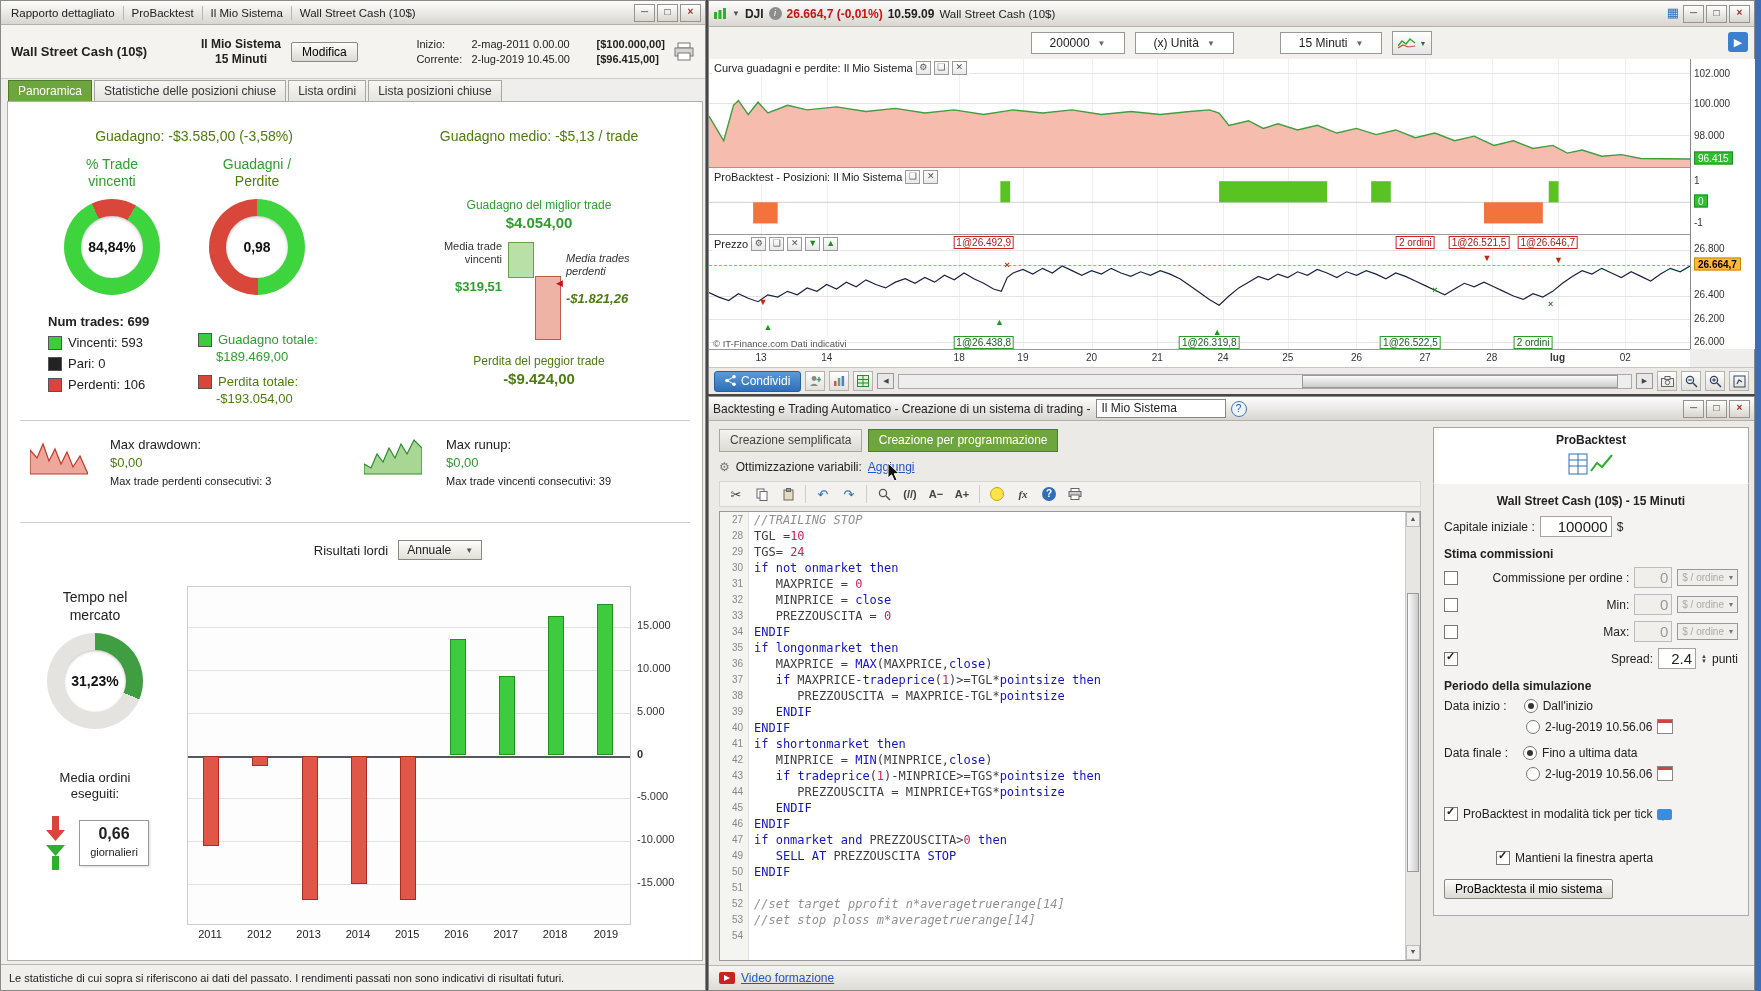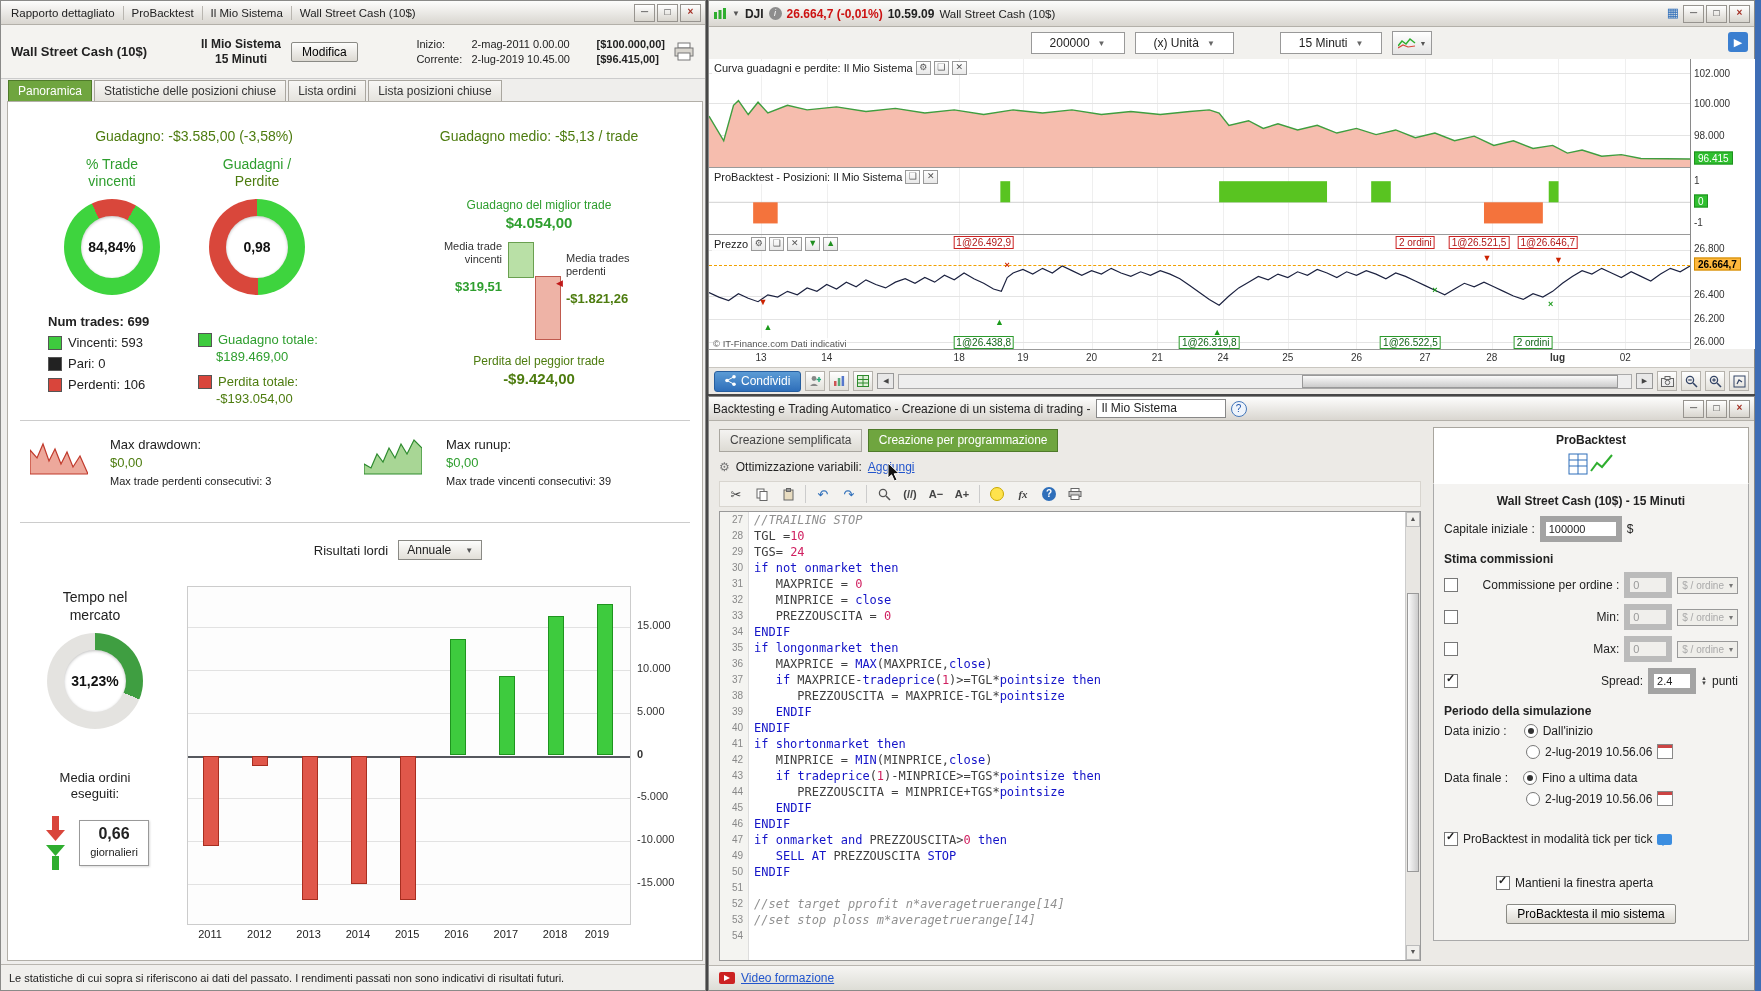--- a/index.html
+++ b/index.html
@@ -47,21 +47,21 @@
   .lg-row{display:flex;align-items:center;gap:6px;margin-top:6px;}
   .sw{width:12px;height:12px;border:1px solid #555;flex:none;}
   .totals{left:190px;top:230px;font-size:13px;}
   .tot-item{margin-bottom:10px;}
   .tot-lab{display:flex;align-items:center;gap:6px;}
   .tot-val{margin-left:18px;margin-top:2px;}
   .best-label{left:372px;top:96px;width:318px;font-size:12px;}
   .best-value{left:372px;top:112px;width:318px;font-size:15px;font-weight:bold;}
   .avgwin-block{left:366px;top:138px;width:128px;text-align:right;font-size:11px;color:#333;line-height:13px;}
   .avgwin-block .v{margin-top:14px;font-size:13px;font-weight:bold;}
-  .avgloss-block{left:558px;top:150px;width:132px;font-size:11px;color:#333;line-height:13px;}
+  .avgloss-block{left:558px;top:150px;width:132px;font-size:11px;color:#333;line-height:13px;font-style:italic;}
   .avgloss-block .v{margin-top:14px;font-size:13px;font-weight:bold;}
   .wf-green{left:500px;top:140px;width:24px;height:34px;background:#b9e0a6;border:1px solid #6aa050;}
   .wf-red{left:527px;top:174px;width:24px;height:62px;background:#eeb3a6;border:1px solid #c05a4e;}
   .wf-arrow{left:548px;top:176px;font-size:9px;color:#c01818;}
   .worst-label{left:372px;top:252px;width:318px;font-size:12px;}
   .worst-value{left:372px;top:268px;width:318px;font-size:15px;font-weight:bold;}
   .hr{left:12px;width:670px;border-top:1px solid #ccc;height:0;}
   .dd-text{font-size:13px;line-height:18px;}
   .dd-text .small{font-size:11px;color:#222;}
   .gross-row{left:180px;top:438px;width:420px;display:flex;justify-content:center;align-items:center;gap:10px;font-size:13px;}
@@ -159,21 +159,21 @@
   .vthumb{position:absolute;left:1px;right:1px;top:18%;height:62%;background:linear-gradient(90deg,#fafafa,#ccc);border:1px solid #999;}
   .bt-right{position:absolute;left:724px;top:6px;width:316px;}
   .bt-tabs2{display:flex;}
   .btab2{flex:1;border:1px solid #a9a69f;background:linear-gradient(#e8e6e1,#d4d1ca);text-align:center;padding:5px 2px 4px;font-size:12px;}
   .btab2.active{background:#fff;border-bottom-color:#fff;font-weight:bold;}
   .btab2 .ticon{margin-top:4px;height:28px;display:flex;justify-content:center;}
   .bt-form{border:1px solid #aaa;border-top:none;background:#f4f3f1;padding:4px 2px 10px;font-size:12px;}
   .frow{display:flex;align-items:center;gap:5px;margin:6px 8px;}
   .ftitle{font-weight:bold;margin:10px 8px 2px;}
   .finst{font-weight:bold;text-align:center;margin:6px 0 8px;}
-  .inp{border:6px solid #a3a3a3;background:#fff;font-size:11px;padding:1px 3px;display:inline-block;}
+  .inp{border:1px solid #a3a3a3;background:#fff;font-size:15px;padding:1px 3px;text-align:right;display:inline-block;}
   .inp.dis{background:#f0efec;color:#999;border-color:#bbb;}
   .sel{border:1px solid #999;background:linear-gradient(#fff,#e6e6e6);font-size:10px;color:#555;padding:2px 4px;display:inline-flex;align-items:center;gap:5px;}
   .sel.dis{color:#aaa;background:#efeeea;}
   .sel::after{content:"▾";font-size:8px;color:#777;}
   .cb{width:12px;height:12px;border:1px solid #777;background:#fff;display:inline-block;position:relative;flex:none;}
   .cb.ck::after{content:"✓";position:absolute;left:1px;top:-3px;font-size:11px;color:#222;font-weight:bold;}
   .rd{width:12px;height:12px;border:1px solid #777;border-radius:50%;background:#fff;display:inline-block;flex:none;position:relative;}
   .rd.on::after{content:"";position:absolute;inset:3px;background:#333;border-radius:50%;}
   .clab{flex:1;text-align:right;}
   .spin{display:inline-flex;flex-direction:column;font-size:6px;line-height:5px;color:#444;}
@@ -390,21 +390,21 @@
       </div>
     <div class="abs" id="bar-xlabels">
         <div class="bxlab" style="left: 1px;">2011</div>
         <div class="bxlab" style="left: 50.3px;">2012</div>
         <div class="bxlab" style="left: 99.6px;">2013</div>
         <div class="bxlab" style="left: 148.9px;">2014</div>
         <div class="bxlab" style="left: 198.2px;">2015</div>
         <div class="bxlab" style="left: 247.5px;">2016</div>
         <div class="bxlab" style="left: 296.8px;">2017</div>
         <div class="bxlab" style="left: 346.1px;">2018</div>
-        <div class="bxlab" style="left: 388px;">2019</div>
+        <div class="bxlab" style="left: 397px;">2019</div>
       </div>
   </div>
   <div class="rep-footer">Le statistiche di cui sopra si riferiscono ai dati del passato. I rendimenti passati non sono indicativi di risultati futuri.</div>
 </div>
 
 <div class="win" id="chart-window">
   <div class="titlebar">
     <svg width="14" height="12" viewBox="0 0 14 12">
       <rect x="1" y="4" width="3" height="7" fill="#2fae2f"></rect>
         <rect x="5.5" y="2" width="3" height="9" fill="#2fae2f"></rect>
@@ -922,21 +922,21 @@
         </div>
         <div class="frow" style="margin-top:26px;">
           <span class="cb ck"></span>
           <span>ProBacktest in modalità tick per tick</span>
           <span class="bub"></span>
         </div>
         <div class="frow" style="margin-top:30px;margin-left:60px;">
           <span class="cb ck"></span>
           <span>Mantieni la finestra aperta</span>
         </div>
-        <div class="frow" style="justify-content:center;margin-top:14px;">
+        <div class="frow" style="justify-content:flex-start;margin-top:14px;">
           <button class="btn">ProBacktesta il mio sistema</button>
         </div>
       </div>
     </div>
   </div>
   <div class="bt-footer">
     <span class="vico"></span>
     <span class="link">Video formazione</span>
   </div>
 </div>

